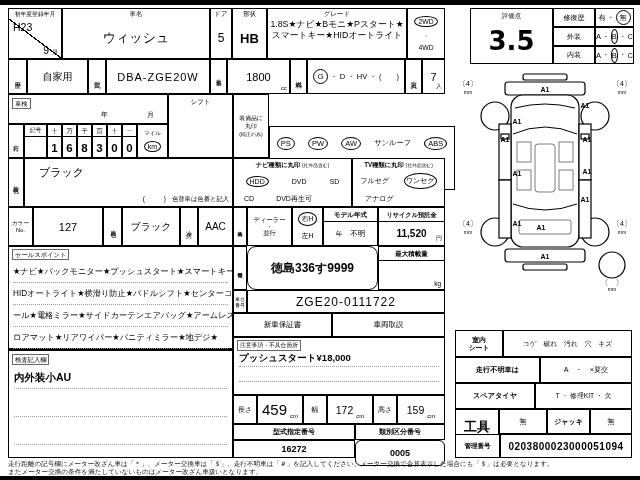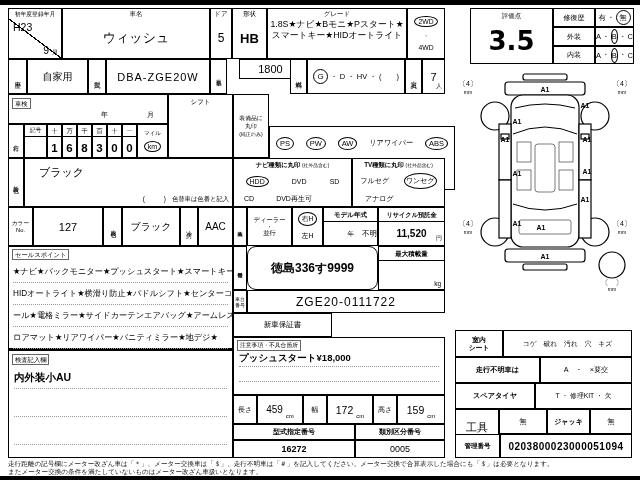--- a/index.html
+++ b/index.html
@@ -82,21 +82,21 @@
     <span class="circ circ-s" style="font-size:7.5px;">B</span>
     <span>・</span>
       <span>C</span>
   </div>
 
   <div class="cell vlabel" style="left:8px;top:59px;width:19px;height:35px;">車歴</div>
   <div class="cell center" style="left:27px;top:59px;width:61px;height:35px;font-size:10px;">自家用</div>
   <div class="cell vlabel" style="left:88px;top:59px;width:18px;height:35px;">型式</div>
   <div class="cell center" style="left:106px;top:59px;width:104px;height:35px;font-size:11px;letter-spacing:1px;">DBA-ZGE20W</div>
   <div class="cell vlabel" style="left:210px;top:59px;width:17px;height:35px;font-size:5.5px;">排気量</div>
-  <div class="cell" style="left:227px;top:59px;width:63px;height:20px;margin-left:12px;">
+  <div class="cell" style="left:227px;top:59px;width:63px;height:35px;">
     <div class="center" style="height:100%;font-size:11px;">1800</div>
     <span class="abs" style="right:2px;bottom:2px;font-size:6px;">cc</span>
   </div>
   <div class="cell vlabel" style="left:290px;top:59px;width:17px;height:35px;">燃料</div>
   <div class="cell center" style="left:307px;top:59px;width:98px;height:35px;gap:2px;">
     <span class="circ circ-s">G</span>
     <span style="font-size:7.5px;" class="nw">・ D ・ HV ・ (　　)</span>
   </div>
   <div class="cell vlabel" style="left:405px;top:59px;width:17px;height:35px;">定員</div>
   <div class="cell" style="left:422px;top:59px;width:23px;height:35px;">
@@ -181,21 +181,21 @@
   <div class="cell col" style="left:233px;top:94px;width:36px;height:64px;align-items:center;justify-content:center;font-size:5.8px;line-height:8px;text-align:center;">
     <span>装備品に</span>
     <span>丸印</span>
     <span style="font-size:5px;">(純正のみ)</span>
   </div>
   <div class="cell" style="left:269px;top:94px;width:186px;height:64px;margin-top:32px;">
     <div class="rowflex" style="height:32px;font-size:7.2px;">
       <span class="circ circ-w">PS</span>
       <span class="circ circ-w">PW</span>
       <span class="circ circ-w">AW</span>
-      <span>リアワイパー</span>
+      <span>サンルーフ</span>
       <span class="circ circ-w">ABS</span>
     </div>
     <div class="rowflex" style="height:32px;font-size:7.2px;">
       <span>本革</span>
       <span class="circ" style="border-radius:50%;padding:2px 1px;font-size:7.2px;">エアバッグ</span>
       <span>ナビ</span>
       <span>TV</span>
     </div>
   </div>
   <div class="cell" style="left:233px;top:158px;width:119px;height:49px;">
@@ -232,21 +232,21 @@
     <span>ディーラー</span>
     <span style="line-height:5px;">・</span>
     <span>並行</span>
   </div>
   <div class="cell col" style="left:292px;top:207px;width:31px;height:39px;align-items:center;justify-content:space-evenly;font-size:7px;">
     <span class="circ circ-w" style="font-size:6.8px;">右H</span>
     <span>左H</span>
   </div>
   <div class="cell" style="left:323px;top:207px;width:55px;height:39px;">
     <div class="subhdr" style="font-size:6.5px;font-weight:700;">モデル年式</div>
-    <div class="center" style="height:24px;gap:8px;justify-content:flex-end;">
+    <div class="center" style="height:24px;gap:8px;">
       <span style="font-size:6.5px;">年</span>
       <span style="font-size:7.5px;">不明</span>
     </div>
   </div>
   <div class="cell" style="left:378px;top:207px;width:67px;height:39px;">
     <div class="subhdr" style="font-size:6.2px;font-weight:700;">リサイクル預託金</div>
     <div class="center" style="height:22px;font-size:10px;font-weight:600;">11,520</div>
     <span class="abs" style="right:2px;bottom:2px;font-size:6px;">円</span>
   </div>
 
@@ -255,49 +255,50 @@
   <div class="cell" style="left:378px;top:246px;width:67px;height:44px;">
     <div class="subhdr" style="font-size:6.5px;font-weight:700;">最大積載量</div>
     <span class="abs" style="right:3px;bottom:2px;font-size:6.5px;">kg</span>
   </div>
   <div class="cell col" style="left:233px;top:290px;width:14px;height:23px;align-items:center;justify-content:center;font-size:5px;line-height:6px;">
     <span>車台</span>
     <span>番号</span>
   </div>
   <div class="cell center" style="left:247px;top:290px;width:198px;height:23px;font-size:12px;letter-spacing:1px;">ZGE20-0111722</div>
   <div class="cell center" style="left:233px;top:313px;width:99px;height:24px;font-size:7.5px;">新車保証書</div>
+  <div class="cell center" style="left:332px;top:313px;width:113px;height:24px;font-size:7.5px;">車両取説</div>
 
   <div class="cell" style="left:233px;top:337px;width:212px;height:58px;">
     <span class="tag abs" style="left:3px;top:2px;font-size:5.8px;">注意事項・不具合箇所</span>
     <div class="abs" style="left:5px;right:5px;top:12px;">
       <div class="dotl" style="height:16px;line-height:16px;font-size:9.5px;font-weight:600;">プッシュスタート¥18,000</div>
       <div class="dotl" style="height:14px;"></div>
       <div class="dotl" style="height:14px;"></div>
     </div>
   </div>
 
   <div class="cell center" style="left:233px;top:395px;width:24px;height:29px;font-size:7px;">長さ</div>
   <div class="cell center" style="left:257px;top:395px;width:46px;height:29px;gap:3px;">
-    <span style="font-size:10px;">459</span>
+    <span style="font-size:15px;">459</span>
     <span style="font-size:6px;align-self:flex-end;padding-bottom:4px;">cm</span>
   </div>
   <div class="cell center" style="left:303px;top:395px;width:24px;height:29px;font-size:7px;">幅</div>
   <div class="cell center" style="left:327px;top:395px;width:46px;height:29px;gap:3px;">
     <span style="font-size:10.5px;">172</span>
     <span style="font-size:6px;align-self:flex-end;padding-bottom:4px;">cm</span>
   </div>
   <div class="cell center" style="left:373px;top:395px;width:24px;height:29px;font-size:7px;">高さ</div>
   <div class="cell center" style="left:397px;top:395px;width:48px;height:29px;gap:3px;">
     <span style="font-size:10.5px;">159</span>
     <span style="font-size:6px;align-self:flex-end;padding-bottom:4px;">cm</span>
   </div>
   <div class="cell center" style="left:233px;top:424px;width:122px;height:16px;font-size:7px;font-weight:700;">型式指定番号</div>
   <div class="cell center" style="left:355px;top:424px;width:90px;height:16px;font-size:7px;font-weight:700;">類別区分番号</div>
   <div class="cell center" style="left:233px;top:440px;width:122px;height:18px;font-size:9px;font-weight:600;">16272</div>
-  <div class="cell center" style="left:355px;top:440px;width:90px;height:18px;font-size:9px;font-weight:400;">0005</div>
+  <div class="cell center" style="left:355px;top:440px;width:90px;height:26px;font-size:9px;font-weight:700;border-radius:6px;">0005</div>
 
   <svg class="abs" style="left:455px;top:72px;" width="180" height="253" viewBox="0 0 180 220" preserveAspectRatio="xMidYMin meet">
     <g fill="none" stroke="#000" stroke-width="1.2">
       <rect x="68" y="2" width="44" height="6" rx="2"></rect>
       <rect x="50" y="10" width="80" height="13" rx="3"></rect>
       <circle cx="40" cy="44" r="14"></circle>
       <circle cx="140" cy="44" r="14"></circle>
       <circle cx="40" cy="160" r="14"></circle>
       <circle cx="140" cy="160" r="14"></circle>
       <rect x="56" y="23" width="68" height="152" rx="12" fill="#fff"></rect>
@@ -349,21 +350,21 @@
 
   <div class="cell col" style="left:455px;top:330px;width:48px;height:27px;align-items:center;justify-content:center;font-size:6.8px;line-height:8px;font-weight:700;">
     <span>室内</span>
     <span>シート</span>
   </div>
   <div class="cell center nw" style="left:503px;top:330px;width:129px;height:27px;font-size:6.8px;">コゲ　破れ　汚れ　穴　キズ</div>
   <div class="cell center" style="left:455px;top:357px;width:85px;height:26px;font-size:7.2px;font-weight:700;">走行不明車は</div>
   <div class="cell center nw" style="left:540px;top:357px;width:92px;height:26px;font-size:7.2px;">A　・　×要交</div>
   <div class="cell center" style="left:455px;top:383px;width:80px;height:26px;font-size:7.2px;font-weight:700;">スペアタイヤ</div>
   <div class="cell center nw" style="left:535px;top:383px;width:97px;height:26px;font-size:6.8px;">T ・ 修理KIT ・ 欠</div>
-  <div class="cell center" style="left:455px;top:409px;width:44px;height:36px;font-size:11px;font-weight:400;">工具</div>
+  <div class="cell center" style="left:455px;top:409px;width:44px;height:36px;font-size:13px;font-weight:700;">工具</div>
   <div class="cell center" style="left:499px;top:409px;width:48px;height:25px;font-size:7.5px;">無</div>
   <div class="cell center" style="left:547px;top:409px;width:43px;height:25px;font-size:7px;font-weight:700;">ジャッキ</div>
   <div class="cell center" style="left:590px;top:409px;width:42px;height:25px;font-size:7.5px;">無</div>
   <div class="cell center" style="left:455px;top:434px;width:45px;height:24px;font-size:6.5px;font-weight:700;">管理番号</div>
   <div class="cell center" style="left:500px;top:434px;width:132px;height:24px;font-size:10px;font-weight:600;letter-spacing:0.5px;border-width:1.5px;">0203800023000051094</div>
 
   <div class="abs" style="left:8px;top:460px;width:628px;font-size:6.6px;line-height:8px;color:#111;">
     <div class="nw">走行距離の記号欄にメーター改ざん車は「＊」、メーター交換車は「＄」、走行不明車は「＃」を記入してください。メーター交換で合算表示した場合にも「＄」は必要となります。</div>
     <div class="nw">またメーター交換の条件を満たしていないものはメーター改ざん車扱いとなります。</div>
   </div>

